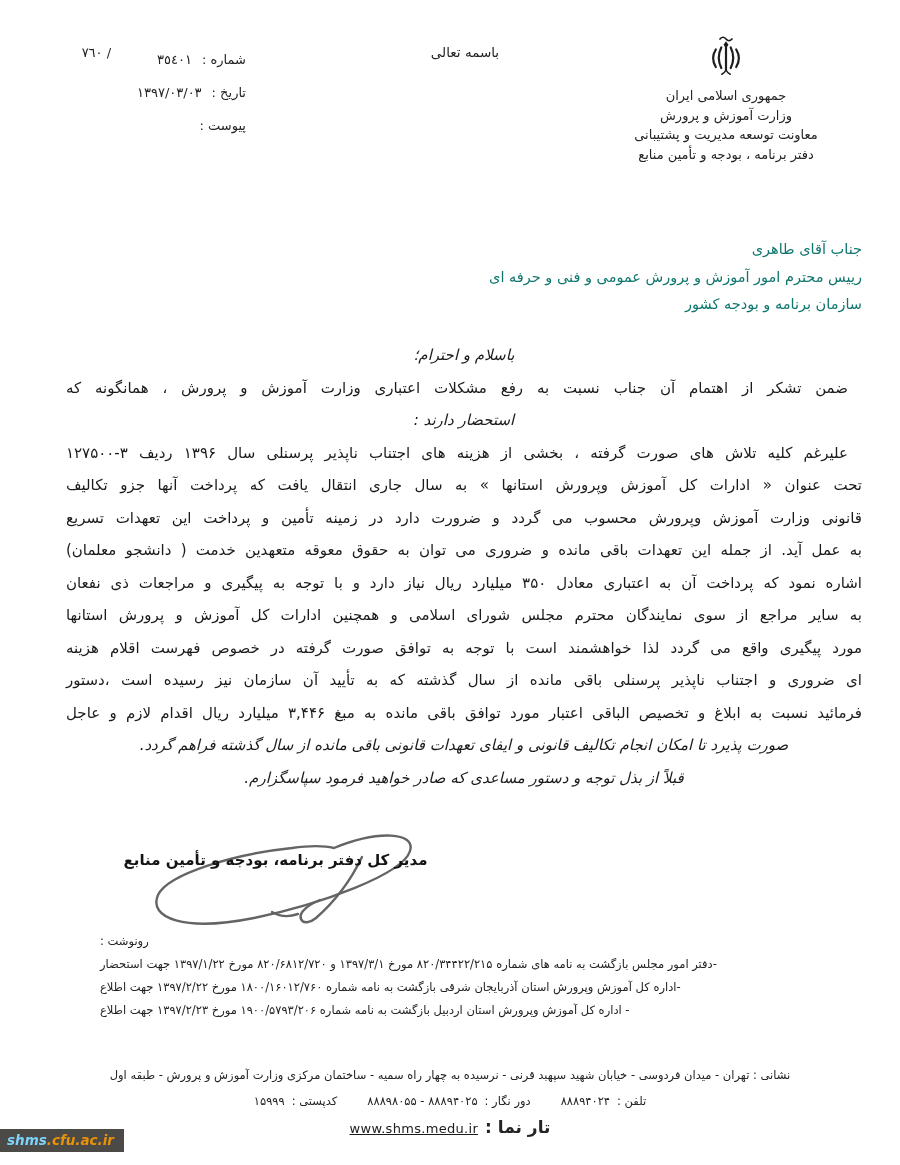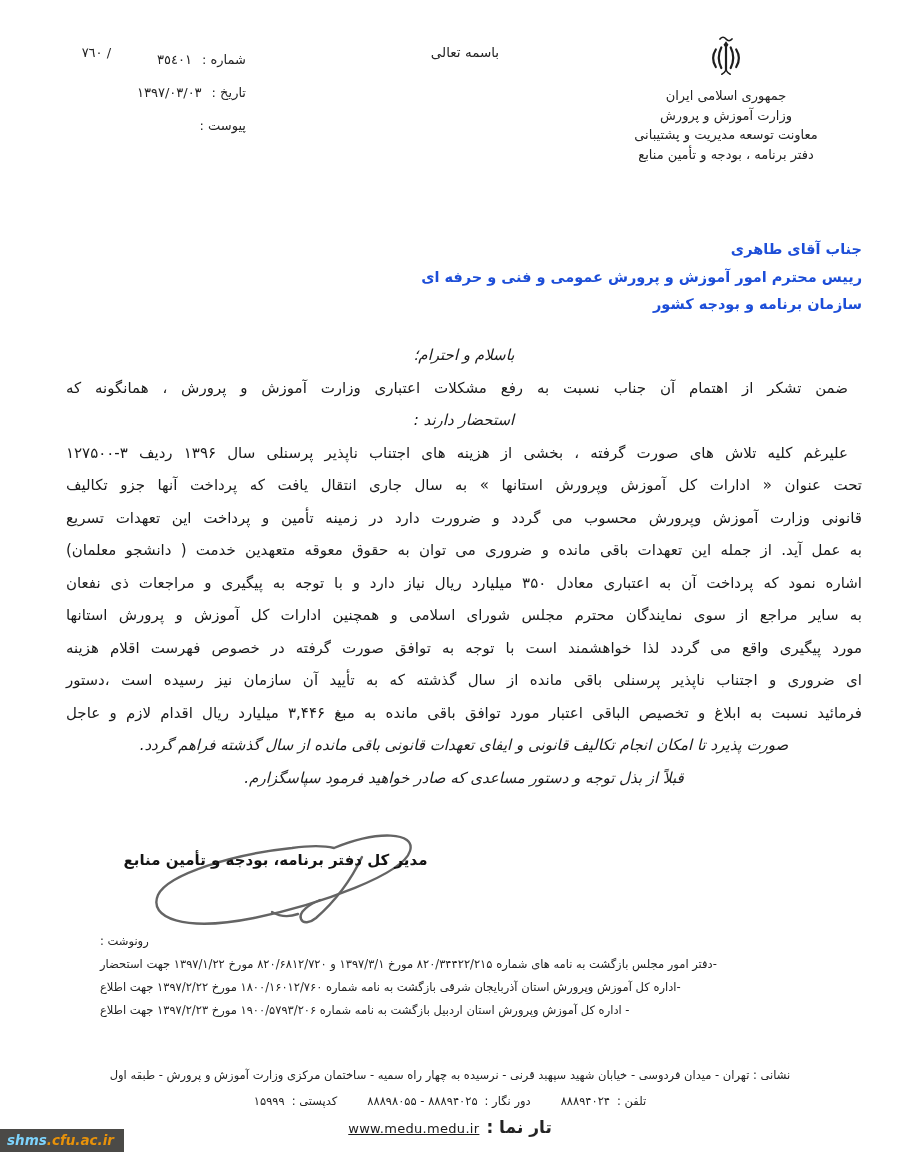--- a/index.html
+++ b/index.html
@@ -13,21 +13,21 @@
   
   .letterhead { position:absolute; top:34px; right:64px; width:220px; text-align:center; direction:rtl; }
   .emblem { display:block; margin:0 auto 6px auto; }
   .org-line { font-size:13px; line-height:19.5px; color:#242424; }
   .bismillah { position:absolute; top:44px; left:400px; width:130px; text-align:center; font-size:13.5px; color:#242424; }
   
   .ref-block { position:absolute; top:50px; left:26px; width:220px; direction:rtl; font-size:13px; color:#242424; }
   .ref-row { display:flex; align-items:baseline; gap:10px; line-height:20px; margin-bottom:13px; white-space:nowrap; }
   .ref-suffix { position:relative; top:-7px; margin-inline-start:36px; }
   
-  .recipient { position:absolute; top:236px; right:38px; left:200px; direction:rtl; font-weight:bold; font-size:14.5px; line-height:27.5px; color:#1d4ed8; }
+  .recipient { position:absolute; top:236px; right:38px; left:200px; direction:rtl; font-weight:normal; font-size:14.5px; line-height:27.5px; color:#0f766e; }
   
   .body-block { position:absolute; top:339px; right:38px; left:66px; direction:rtl; font-size:15px; line-height:32.5px; color:#1b1b1b; }
   .line-right { text-align:center;font-style:italic; }
   .line-justify { text-align:justify; text-align-last:justify; }
   .indent { text-indent:14px; }
   
   .sig-block { position:absolute; top:844px; left:108px; width:335px; text-align:center; direction:rtl; font-weight:bold; font-size:15px; line-height:33px; color:#141414; }
   .sig-scribble { position:absolute; top:824px; left:122px; opacity:.85; }
   
   .cc-block { position:absolute; top:930px; right:102px; left:100px; direction:rtl; text-align:left; font-size:11.5px; line-height:23px; color:#242424; }
@@ -140,21 +140,21 @@
         <span dir="ltr">۸۸۸۹۸۰۵۵ - ۸۸۸۹۴۰۲۵</span>
       </span>
       <span class="pair">
         <span>کدپستی :</span>
         <span>۱۵۹۹۹</span>
       </span>
     </div>
     <div>
       <span class="footer-site">
         <span class="site-label">تار نما :</span>
-        <span class="site-url" dir="ltr">www.medu.medu.ir</span>
+        <span class="site-url" dir="ltr">www.shms.medu.ir</span>
       </span>
     </div>
   </div>
 
   <div class="watermark">
     <span class="wm-prefix">shms</span><span class="wm-suffix">.cfu.ac.ir</span>
   </div>
 
 </div>
 

